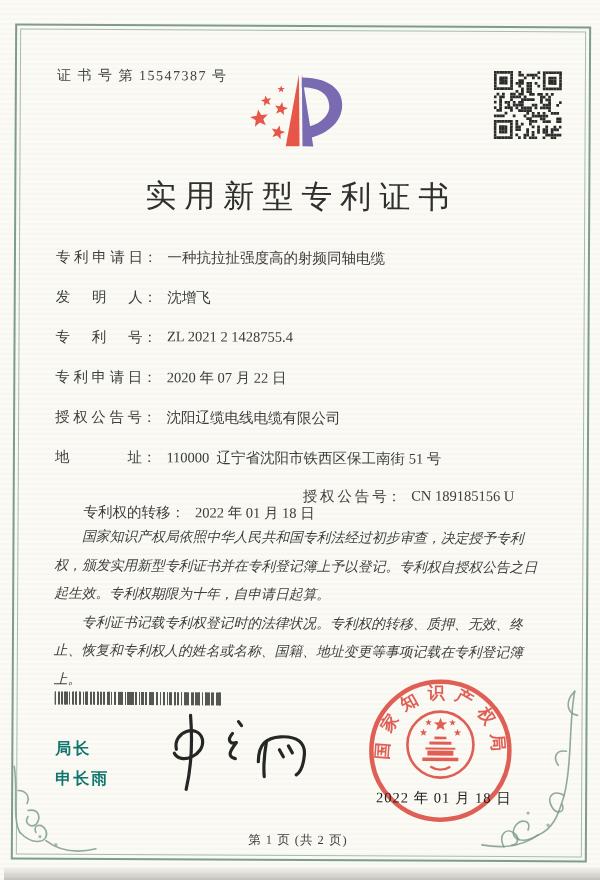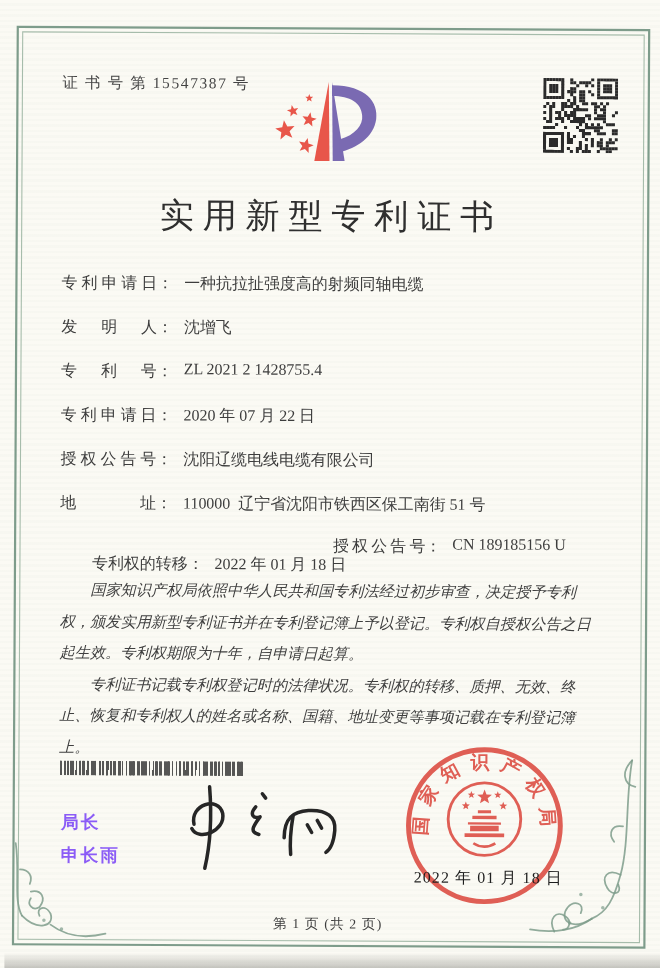--- a/index.html
+++ b/index.html
@@ -37,21 +37,21 @@
   .grant-pair .flabel{width:84px;}
   .paras{position:absolute;left:55px;top:524px;width:492px;font-size:13.8px;line-height:28.5px;
          color:#3f3f3f;font-style:italic;}
   .paras p{margin:0;text-indent:2em;}
   .barcode{position:absolute;left:56px;top:693px;width:168px;height:13px;opacity:.85;
     background:
      repeating-linear-gradient(90deg,#3a3a3a 0 1.5px,rgba(0,0,0,0) 1.5px 3.5px),
      repeating-linear-gradient(90deg,#3a3a3a 0 1px,rgba(0,0,0,0) 1px 6px),
      repeating-linear-gradient(90deg,rgba(0,0,0,0) 0 9px,#3a3a3a 9px 11px);}
   .signer{position:absolute;left:57px;top:735px;font-family:"Liberation Sans","DejaVu Sans",sans-serif;
-          font-size:16px;font-weight:600;color:#8b5cf6;line-height:30px;letter-spacing:2px;}
+          font-size:16px;font-weight:600;color:#0f766e;line-height:30px;letter-spacing:2px;}
   .signature{position:absolute;left:148px;top:710px;width:178px;height:88px;}
   .seal{position:absolute;left:368px;top:676px;width:148px;height:148px;opacity:.88;}
   .seal-date{position:absolute;left:378px;top:788px;font-size:14.5px;letter-spacing:1px;color:#1e1e1e;}
   .footer{position:absolute;left:0;top:832px;width:600px;text-align:center;font-size:12.5px;
           color:#3d3d3d;letter-spacing:1px;}
   .flourish{position:absolute;pointer-events:none;}
   .fl-bl{left:12px;top:764px;width:96px;height:92px;}
   .fl-br{left:470px;top:684px;width:114px;height:172px;}
   .vine{fill:none;stroke:var(--border-green);stroke-width:1.6;stroke-linecap:round;opacity:.85;}
   .berry{fill:var(--border-green);opacity:.7;}

